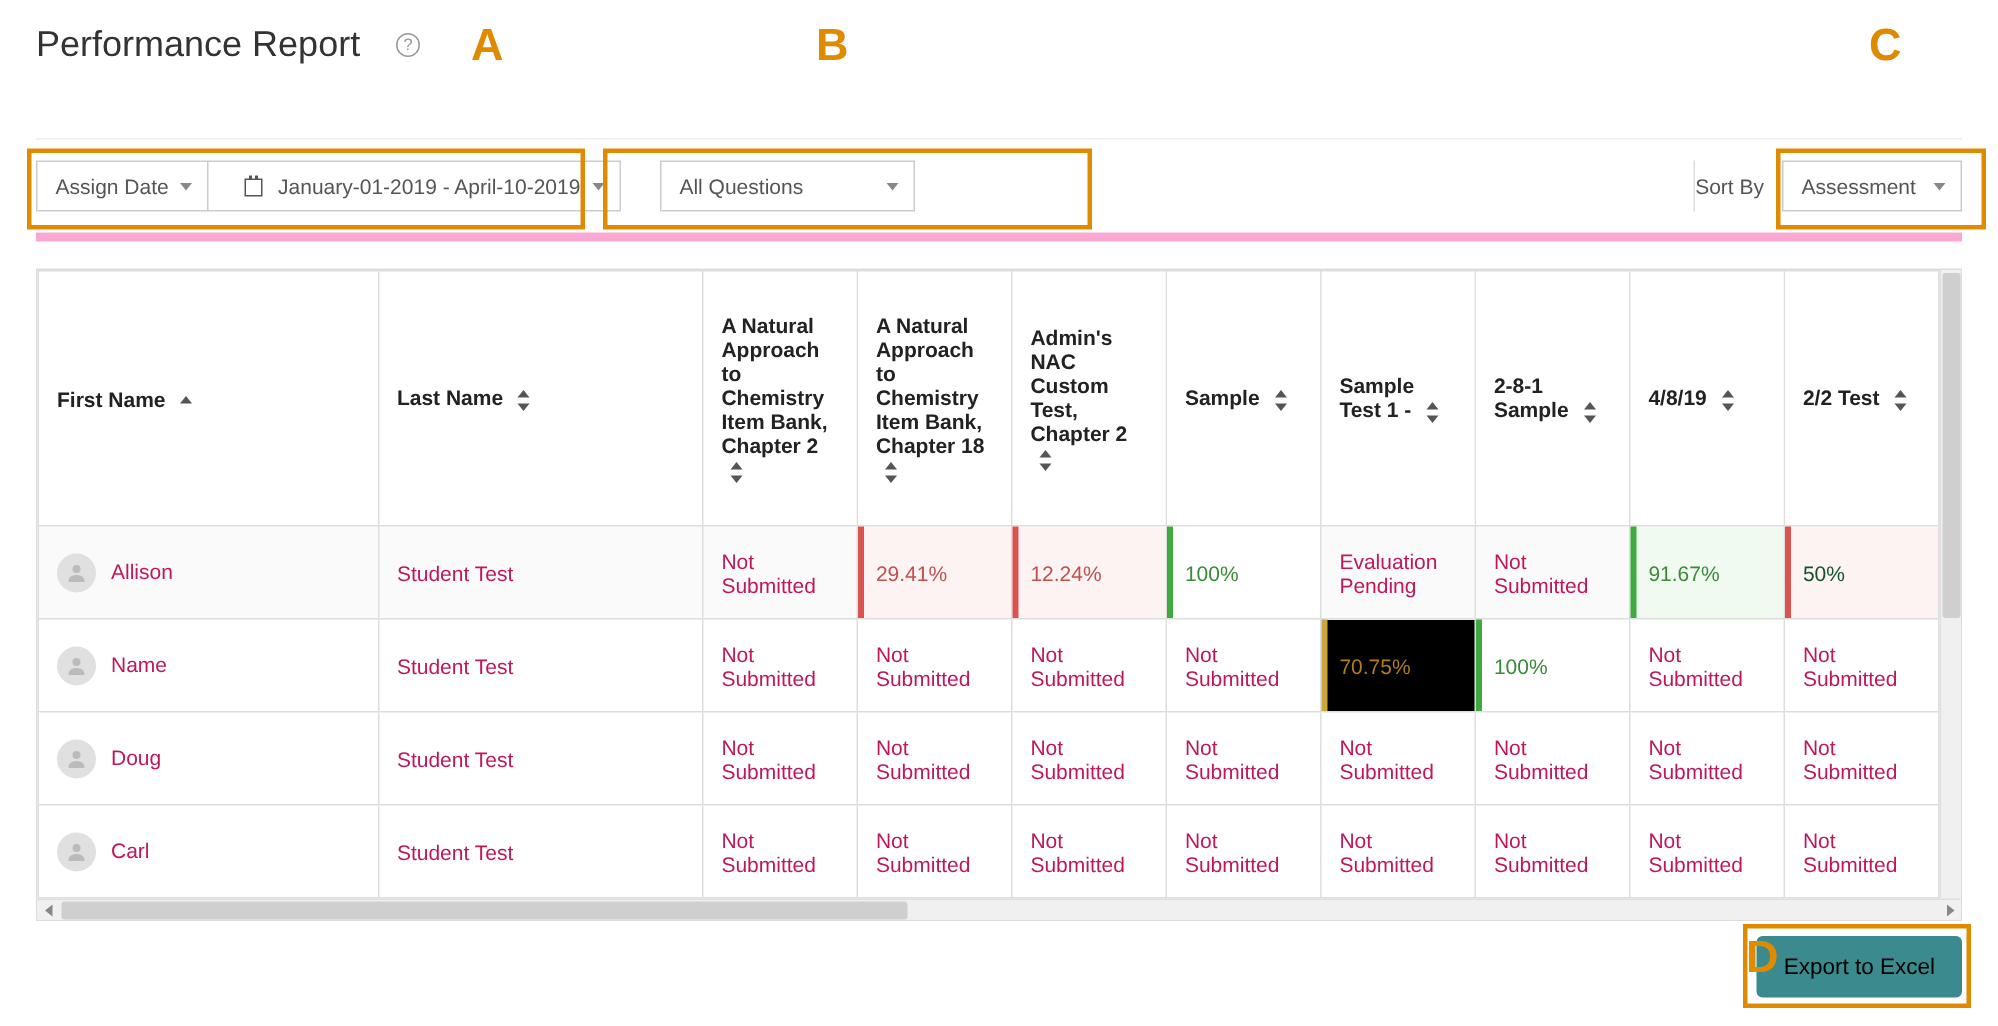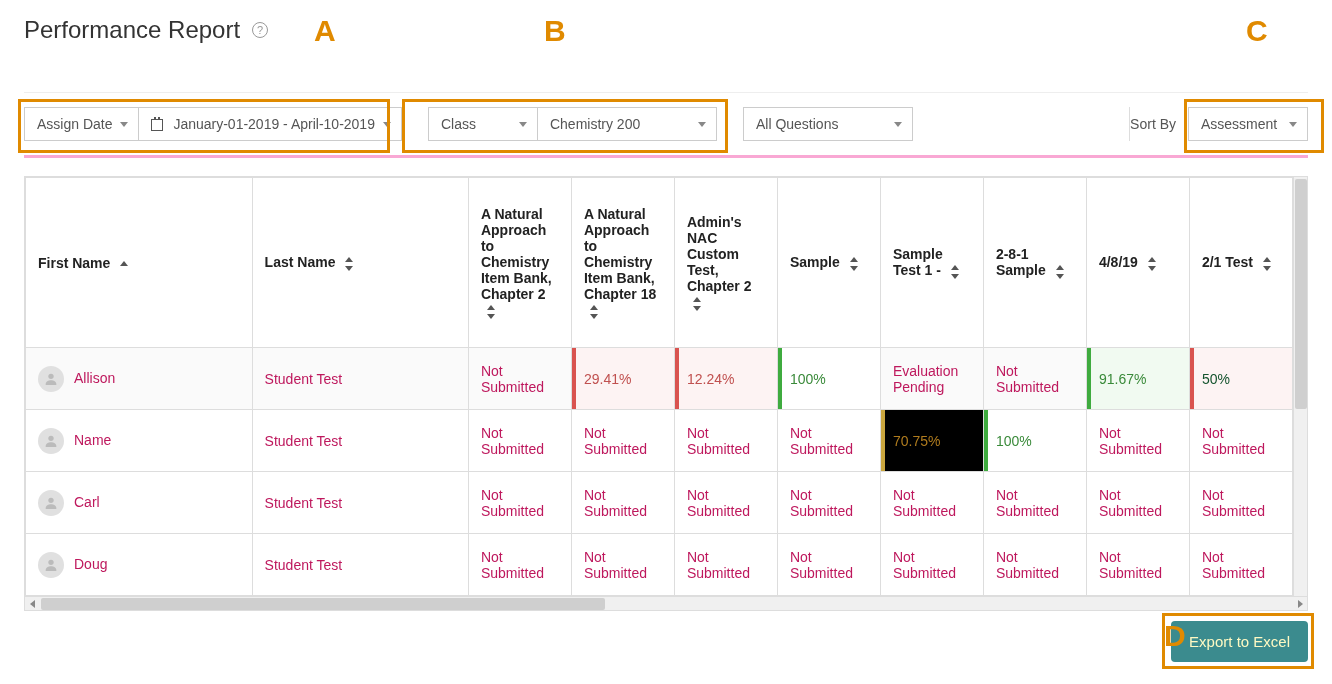--- a/index.html
+++ b/index.html
@@ -11,21 +11,21 @@
     background: #fff;
     padding: 16px 24px;
   }
   .page-title {
     font-size: 24px;
     font-weight: 400;
     color: #333;
     margin: 0 0 16px 0;
     display: flex;
     align-items: center;
-    gap: 12px;
+    gap: 24px;
   }
   .help-icon {
     width: 16px; height: 16px;
     border: 1px solid #999;
     border-radius: 50%;
     font-size: 11px;
     display: inline-flex;
     align-items: center;
     justify-content: center;
     color: #999;
@@ -40,42 +40,42 @@
   .highlight-box {
     position: absolute;
     border: 3px solid #e08a00;
     pointer-events: none;
     z-index: 5;
   }
 
   .filters-wrap {
     position: relative;
     border-top: 1px solid #eee;
-    border-bottom: 3px solid #f9a8d4;
+    border-bottom: 6px solid #f9a8d4;
     padding: 14px 0;
     display: flex;
     gap: 12px;
     margin-bottom: 18px;
     margin-top: 48px;
   }
   .filter-group {
     display: flex;
     align-items: stretch;
   }
   .dd {
     background: #fff;
     border: 1px solid #ccc;
     padding: 8px 26px 8px 12px;
     font-size: 14px;
     color: #555;
     position: relative;
     white-space: nowrap;
     cursor: pointer;
   }
-  .dd + .dd { margin-left: -1px; }
+  .dd + .dd { margin-left: -1px; padding-left: 24px; }
   .caret {
     width: 0; height: 0;
     border-left: 4px solid transparent;
     border-right: 4px solid transparent;
     border-top: 5px solid #888;
     position: absolute;
     right: 10px; top: 50%;
     transform: translateY(-40%);
   }
   .cal-icon {
@@ -208,21 +208,21 @@
   .score.neutral-green::before { background: #3fab3f; }
 
   .export-row {
     position: relative;
     display: flex;
     justify-content: flex-end;
     padding: 10px 0;
   }
   .export-btn {
     background: #3b8b8e;
-    color: #fef9c3;
+    color: #000000;
     border: none;
     padding: 12px 18px;
     font-size: 15px;
     border-radius: 4px;
     cursor: pointer;
   }
 
   .hscroll {
     height: 14px;
     background: #f0f0f0;
@@ -298,30 +298,20 @@
       <span>Assign Date</span>
       <span class="caret"></span>
     </div>
     <div class="dd">
       <span class="cal-icon"></span>
       <span>January-01-2019 - April-10-2019</span>
       <span class="caret"></span>
     </div>
   </div>
 
-  <div class="filter-group" style="margin-left:14px;">
-    <div class="dd" style="min-width:110px;">
-      <span>Class</span>
-      <span class="caret"></span>
-    </div>
-    <div class="dd" style="min-width:180px;">
-      <span>Chemistry 200</span>
-      <span class="caret"></span>
-    </div>
-  </div>
 
   <div class="filter-group" style="margin-left:14px;">
     <div class="dd" style="min-width:170px;">
       <span>All Questions</span>
       <span class="caret"></span>
     </div>
   </div>
 
   <div class="sort-label">
     <span>Sort By</span>
@@ -367,21 +357,21 @@
           </th>
           <th class="assess-col col-a">
             <span>2-8-1 Sample</span>
             <span class="sort-arrows"></span>
           </th>
           <th class="assess-col col-a">
             <span>4/8/19</span>
             <span class="sort-arrows"></span>
           </th>
           <th class="assess-col col-a">
-            <span>2/1 Test</span>
+            <span>2/2 Test</span>
             <span class="sort-arrows"></span>
           </th>
         </tr>
       </thead>
       <tbody id="tbody">
           <tr>
             <td><span class="avatar">
                 <svg viewBox="0 0 24 24">
                   <circle cx="12" cy="8" r="4"></circle>
                   <path d="M4 20c0-4 4-6 8-6s8 2 8 6v1H4z"></path>
@@ -413,38 +403,38 @@
             <td class="score neutral-green">100%</td>
             <td>Not Submitted</td>
             <td>Not Submitted</td>
           </tr>
           <tr>
             <td><span class="avatar">
                 <svg viewBox="0 0 24 24">
                   <circle cx="12" cy="8" r="4"></circle>
                   <path d="M4 20c0-4 4-6 8-6s8 2 8 6v1H4z"></path>
                 </svg>
-              </span><span>Carl</span></td>
+              </span><span>Doug</span></td>
             <td>Student Test</td>
             <td>Not Submitted</td>
             <td>Not Submitted</td>
             <td>Not Submitted</td>
             <td>Not Submitted</td>
             <td>Not Submitted</td>
             <td>Not Submitted</td>
             <td>Not Submitted</td>
             <td>Not Submitted</td>
           </tr>
           <tr>
             <td><span class="avatar">
                 <svg viewBox="0 0 24 24">
                   <circle cx="12" cy="8" r="4"></circle>
                   <path d="M4 20c0-4 4-6 8-6s8 2 8 6v1H4z"></path>
                 </svg>
-              </span><span>Doug</span></td>
+              </span><span>Carl</span></td>
             <td>Student Test</td>
             <td>Not Submitted</td>
             <td>Not Submitted</td>
             <td>Not Submitted</td>
             <td>Not Submitted</td>
             <td>Not Submitted</td>
             <td>Not Submitted</td>
             <td>Not Submitted</td>
             <td>Not Submitted</td>
           </tr>

